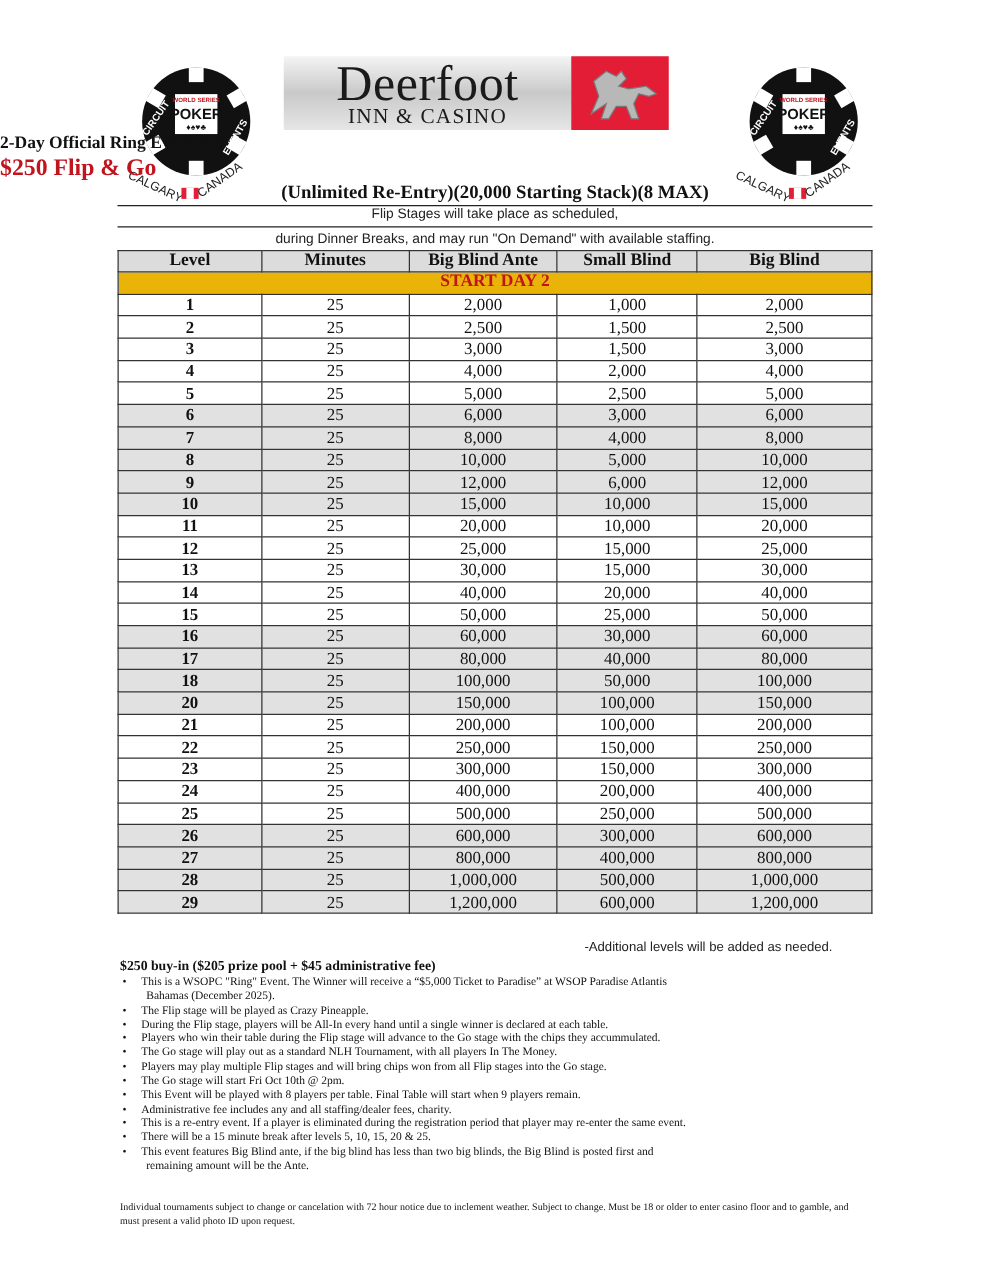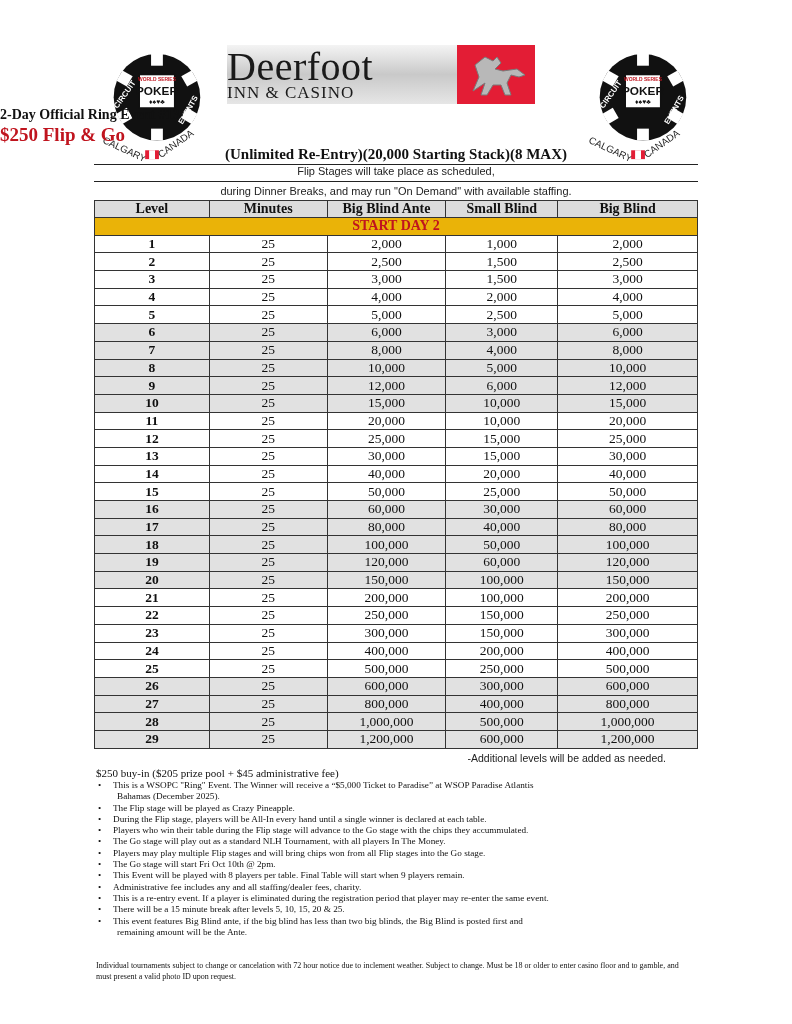--- a/index.html
+++ b/index.html
@@ -5,21 +5,21 @@
   html, body { margin: 0; padding: 0; background: #ffffff; }
   body { width: 792px; height: 1024px; position: relative; overflow: hidden; font-family: "Liberation Serif", serif; color: #111; }
 
   
   .chip-logo { position: absolute; top: 48px; width: 118px; height: 118px; }
   .chip-logo.left { left: 96px; }
   .chip-logo.right { left: 582px; }
   .chip-logo svg { width: 100%; height: 100%; }
 
   .brand-banner { position: absolute; left: 227px; top: 45px; width: 308px; height: 59px; display: flex; }
-  .brand-left { flex: 1; background: linear-gradient(#f4f4f4, #c9c9c9 50%, #e6e6e6); display: flex; flex-direction: column; justify-content: center; }
+  .brand-left { flex: 1; background: linear-gradient(#f4f4f4, #c9c9c9 50%, #e6e6e6); display: flex; flex-direction: column; align-items: center; justify-content: center; }
   .brand-name { font-family: "Liberation Serif", serif; font-size: 40px; line-height: 36px; color: #1a1a1a; letter-spacing: 0.5px; }
   .brand-sub { font-family: "Liberation Serif", serif; font-size: 17px; line-height: 16px; color: #1a1a1a; letter-spacing: 1px; }
   .brand-mark { width: 78px; background: #e31d35; display: flex; align-items: center; justify-content: center; }
 
   .event-subtitle { position: absolute; left: 0; right: 0; top: 107px; text-align: left; font-weight: bold; font-size: 14px; }
   .event-title { position: absolute; left: 0; right: 0; top: 124px; text-align: left; font-weight: bold; font-size: 19px; color: #c0141e; }
   .event-details { position: absolute; left: 0; right: 0; top: 146px; text-align: center; font-weight: bold; font-size: 15px; }
 
   .rule { position: absolute; left: 94px; width: 604px; height: 0; border-top: 1.5px solid #222; }
   .note-line { position: absolute; left: 94px; width: 604px; text-align: center; font-family: "Liberation Sans", sans-serif; font-size: 11px; color: #222; }
@@ -28,21 +28,21 @@
   table.blinds { position: absolute; left: 94px; top: 200px; width: 604px; border-collapse: collapse; font-family: "Liberation Serif", serif; font-size: 13.5px; border-radius: 22px; }
   table.blinds th, table.blinds td { border: 1px solid #333; text-align: center; padding: 0; height: 16.7px; line-height: 16px; }
   table.blinds th { background: #dcdcdc; font-weight: bold; font-size: 14px; height: 16px; }
   table.blinds td.banner { background: #eab308; color: #c0141e; font-weight: bold; font-size: 14px; }
   table.blinds tr.shade td { background: #e1e1e1; }
   table.blinds td.lvl { font-weight: bold; }
   table.blinds { border: 1.5px solid #222; }
 
   .additional { position: absolute; right: 126px; top: 752px; font-family: "Liberation Sans", sans-serif; font-size: 10.5px; color: #222; }
 
-  .buyin { position: absolute; left: 96px; top: 767px; font-weight: normal; font-size: 11px; }
+  .buyin { position: absolute; left: 96px; top: 767px; font-weight: bold; font-size: 11px; }
   ul.rules { position: absolute; left: 96px; top: 780px; margin: 0; padding: 0; list-style: none; font-size: 9.2px; line-height: 11.3px; width: 600px; }
   ul.rules li { position: relative; padding-left: 17px; }
   ul.rules li::before { content: "•"; position: absolute; left: 2px; top: 0; }
   ul.rules li .cont { display: block; padding-left: 4px; }
   .disclaimer { position: absolute; left: 96px; top: 960px; width: 600px; font-size: 8px; line-height: 11px; }
 </style>
 </head>
 <body>
 
 <div class="chip-logo left">
@@ -255,27 +255,20 @@
         <td>80,000</td>
       </tr>
       <tr class="shade">
         <td class="lvl">18</td>
         <td>25</td>
         <td>100,000</td>
         <td>50,000</td>
         <td>100,000</td>
       </tr>
       <tr class="shade">
-        <td class="lvl">19</td>
-        <td>25</td>
-        <td>120,000</td>
-        <td>60,000</td>
-        <td>120,000</td>
-      </tr>
-      <tr class="shade">
         <td class="lvl">20</td>
         <td>25</td>
         <td>150,000</td>
         <td>100,000</td>
         <td>150,000</td>
       </tr>
       <tr>
         <td class="lvl">21</td>
         <td>25</td>
         <td>200,000</td>

